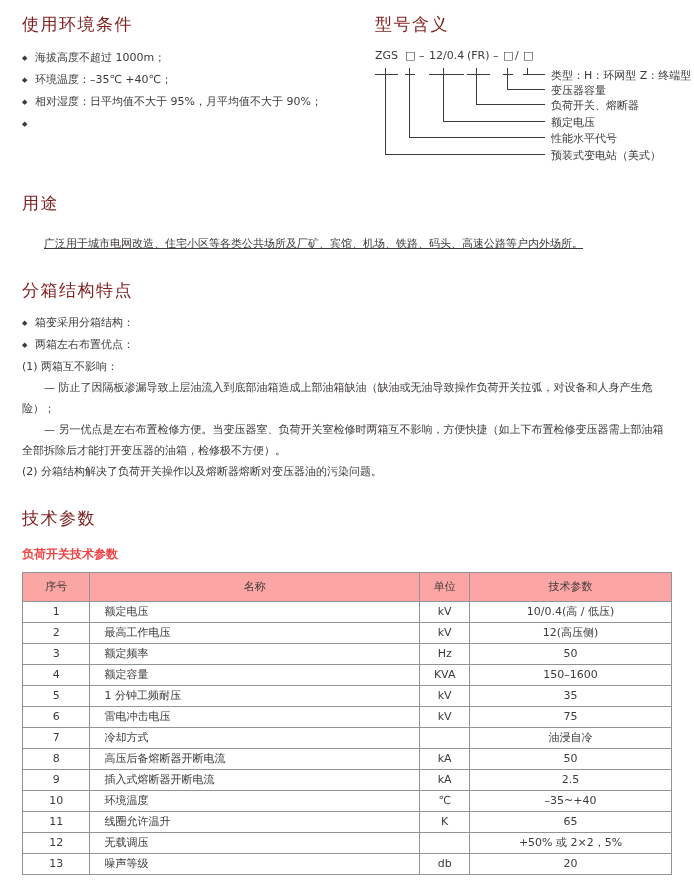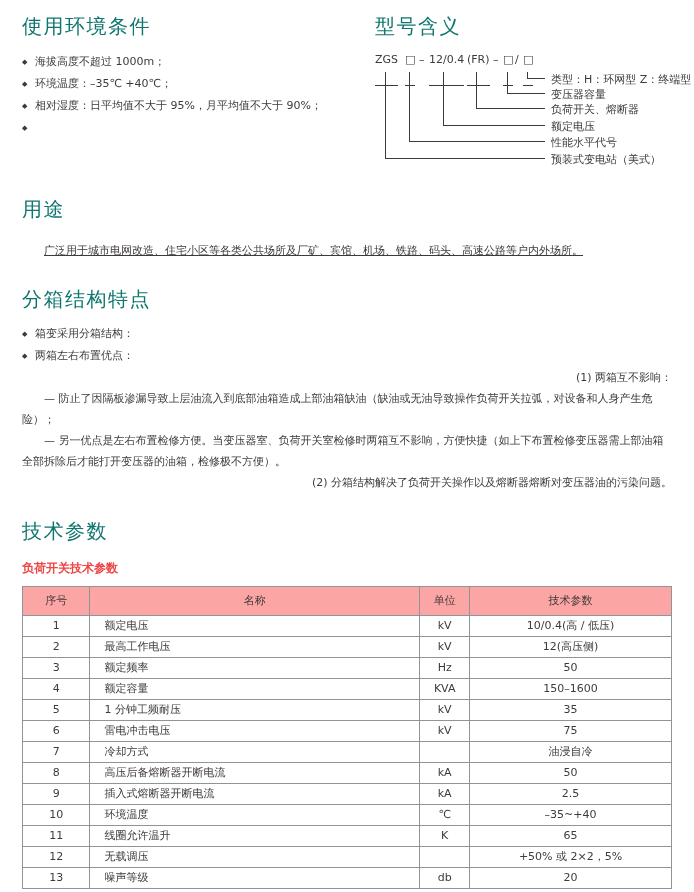--- a/index.html
+++ b/index.html
@@ -5,43 +5,43 @@
   * { margin:0; padding:0; box-sizing:border-box; }
   html,body { background:#ffffff; }
   body {
     width:694px; height:892px;
     font-family:"DejaVu Sans","Liberation Sans",sans-serif;
     color:#3e3a39; font-size:11px; overflow:hidden;
   }
   .page { padding:14px 22px 0 22px; position:relative; }
 
   h2.sec-title {
-    font-size:20px; font-weight:500; color:#0f766e;
+    font-size:17px; font-weight:500; color:#7f1d1d;
     letter-spacing:1.5px; line-height:1.2;
   }
   .top-row { display:flex; align-items:flex-start; }
   .col-left { width:353px; flex:none; }
   .col-right { flex:1; }
 
   
   .blist { margin-top:13px; }
   .bitem { position:relative; padding-left:13px; line-height:22px; }
   .bullet { position:absolute; left:0; top:0; font-size:7px; line-height:22px; color:#3e3a39; }
 
   
   .diagram { position:relative; height:118px; margin-top:15px; }
   .code-line { position:absolute; top:0; left:0; height:16px; font-size:11px; color:#3e3a39; white-space:nowrap; }
   .tok { position:absolute; top:0; }
-  .tok.u { border-bottom:1px solid #3e3a39; padding-bottom:19px;text-align:right; }
+  .tok.u { border-bottom:1px solid #3e3a39; padding-bottom:12px;text-align:right; }
   .conn { position:absolute; border-left:1px solid #3e3a39; border-bottom:1px solid #3e3a39; }
   .dlabel { position:absolute; left:176px; font-size:11px; white-space:nowrap; color:#3e3a39; }
 
   
   .para { line-height:21px; text-indent:2em; }
-  .plain { line-height:21px;text-align:right; }
+  .plain { line-height:21px; }
   .purpose-text { margin-top:19px; line-height:21px; text-indent:2em;text-decoration:underline; }
 
   .mt-sec { margin-top:26px; }
   .struct-body { margin-top:12px; }
 
   .sub-title { margin-top:17px; font-size:12px; font-weight:bold; color:#ef4444; }
 
   
   table.spec {
     width:650px; margin-top:9px; border-collapse:collapse;

